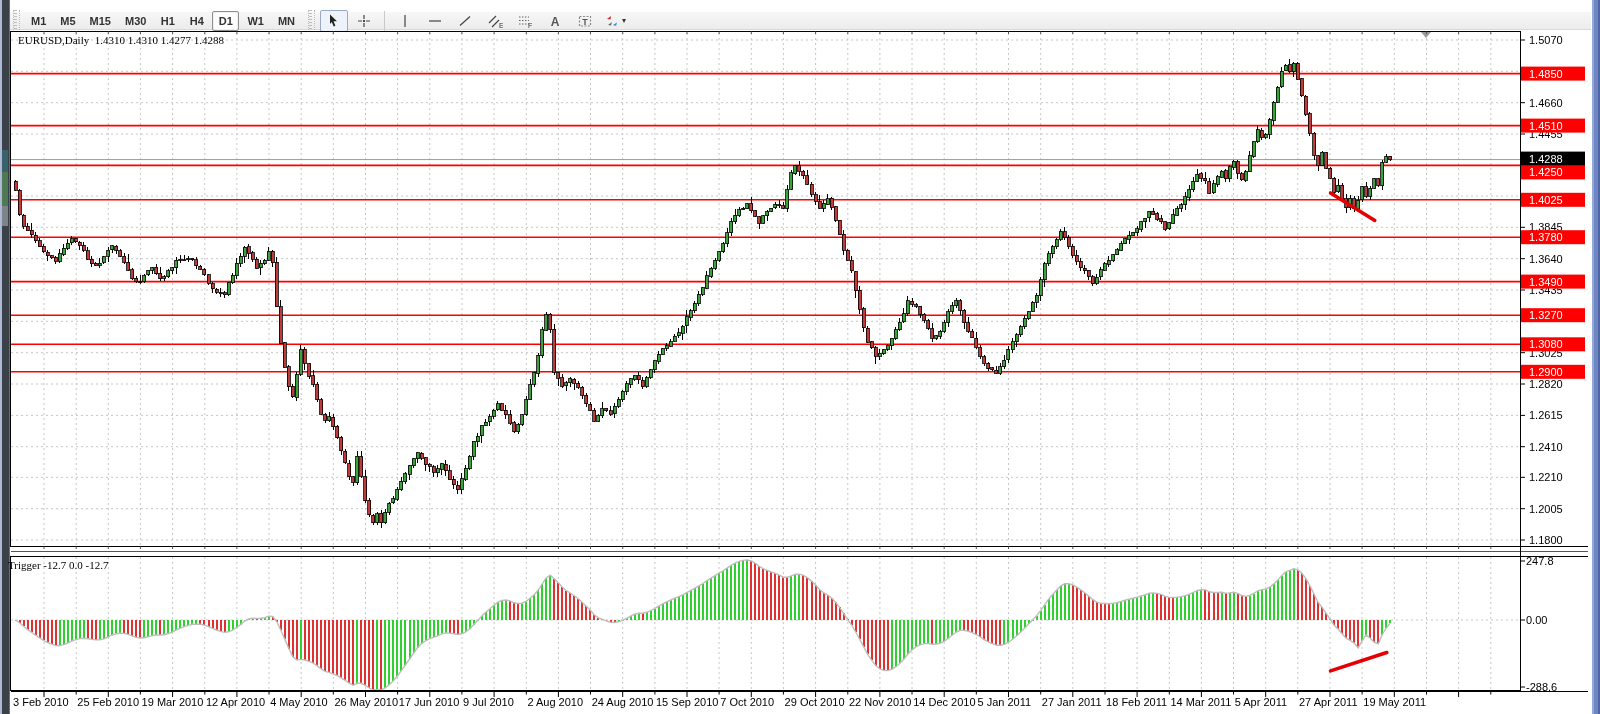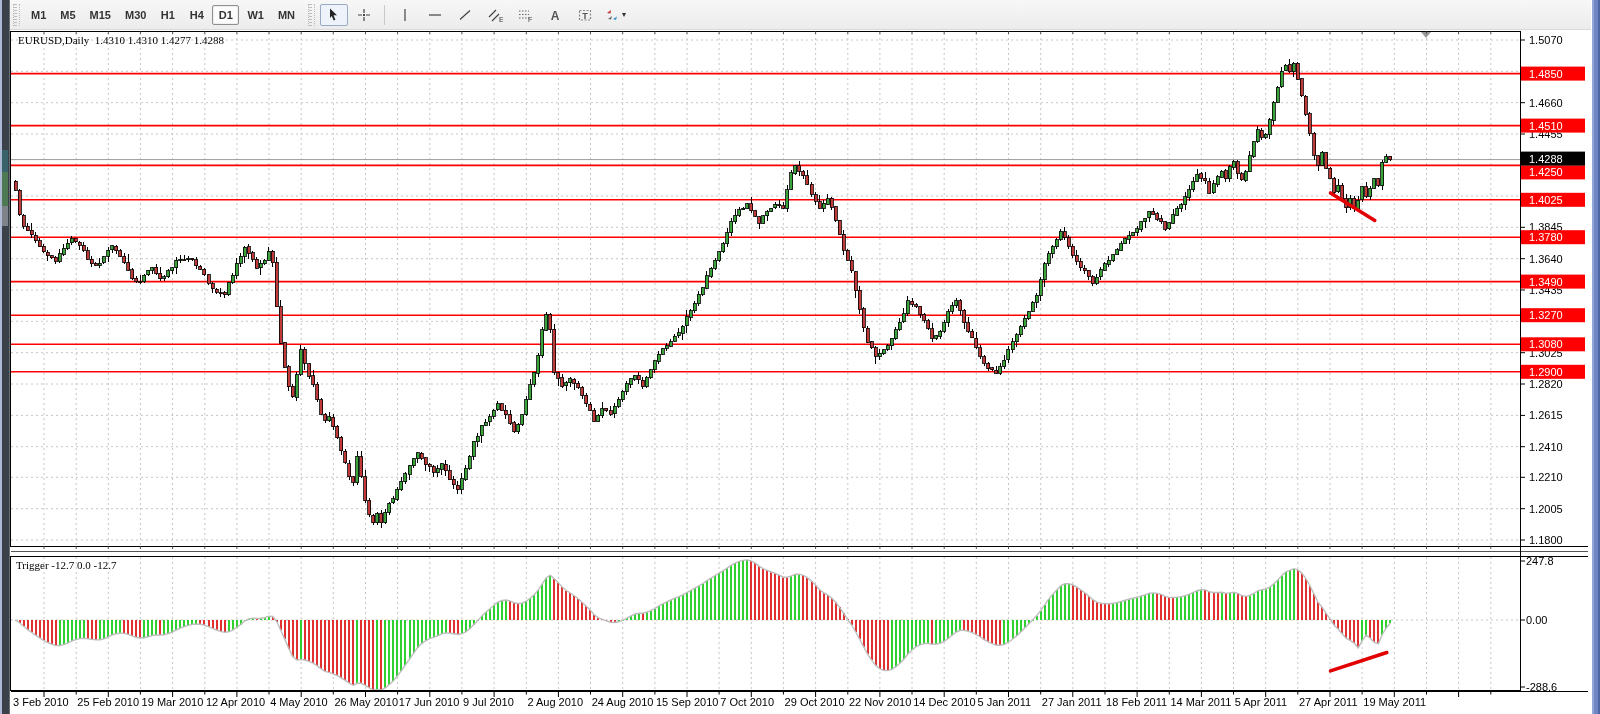--- a/index.html
+++ b/index.html
@@ -6,39 +6,39 @@
   *{box-sizing:border-box;}
   body{font-family:"Liberation Sans", sans-serif;}
   .screen{position:relative;width:1600px;height:714px;background:#fff;overflow:hidden;}
   
   .left-strip{position:absolute;left:0;top:0;width:10px;height:714px;
     background:linear-gradient(90deg,#aeb9d6 0 2px,#3a4148 2px 9px,#6a6f76 9px 10px);}
   .left-strip .notch{position:absolute;left:2px;top:172px;width:6px;height:34px;background:#4d7a52;}
   .left-strip .notch2{position:absolute;left:2px;top:206px;width:6px;height:20px;background:#7d8388;}
   .left-strip .notch3{position:absolute;left:2px;top:150px;width:6px;height:22px;background:#39626b;}
   
-  .toolbar{position:absolute;left:10px;top:0;width:1582px;height:30px;
+  .toolbar{position:absolute;left:10px;top:12px;width:1582px;height:18px;
     background:linear-gradient(#f7f7f7,#ececec);border-bottom:1px solid #d9d9d9;
     display:flex;align-items:center;}
   .grip{width:7px;height:22px;margin:0 4px 0 3px;
     background:repeating-linear-gradient(180deg,#bdbdbd 0 1px,transparent 1px 3px);
     background-size:3px 100%;background-repeat:repeat-y;border-left:1px dotted #bbb;border-right:1px dotted #bbb;}
   .tf-btn{min-width:27px;height:20px;padding:0 5px;margin:0 1px;display:flex;align-items:center;justify-content:center;
     font-size:11px;font-weight:bold;color:#333;border:1px solid transparent;border-radius:2px;cursor:default;}
   .tf-btn.active{background:#fdfdfd;border:1px solid #8f8f8f;box-shadow:inset 0 0 2px #cfcfcf;}
   .tool-btn{width:28px;height:22px;margin:0 1px;display:flex;align-items:center;justify-content:center;
     border:1px solid transparent;border-radius:2px;}
   .tool-btn.active{background:#eef3fb;border:1px solid #98aac4;}
   .tool-sep{width:1px;height:20px;background:#c9c9c9;margin:0 5px;}
   .caret{font-size:8px;color:#333;margin-left:2px;}
   
   .chart-area{position:absolute;left:0;top:0;}
   .overlay-label{position:absolute;font-size:11px;color:#000;white-space:pre;font-family:Liberation Serif, serif;}
   #symbol-title{left:18px;top:34px;}
-  #trigger-title{left:16px;top:559px;}
+  #trigger-title{left:8px;top:559px;}
   
   .right-edge{position:absolute;right:0;top:0;width:9px;height:714px;
     background:linear-gradient(90deg,#ffffff 0 1px,#93a7d6 1px 3px,#6e87c4 3px 7px,#4d65a2 7px 9px);}
   svg text{font-family:"Liberation Sans", sans-serif;}
 </style>
 </head>
 <body>
 
 <div class="screen">
   <div class="left-strip">

